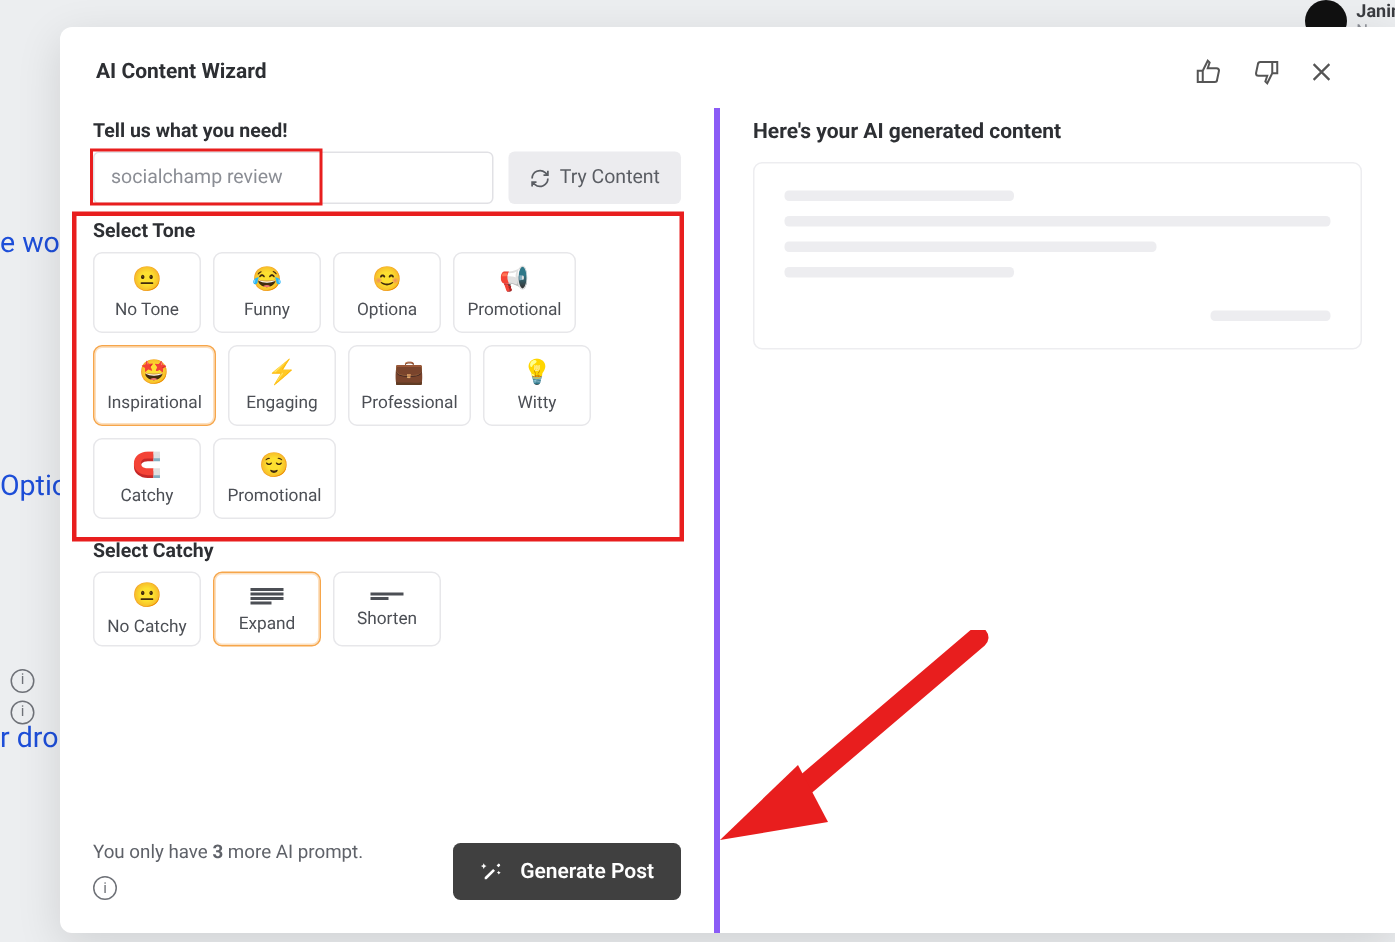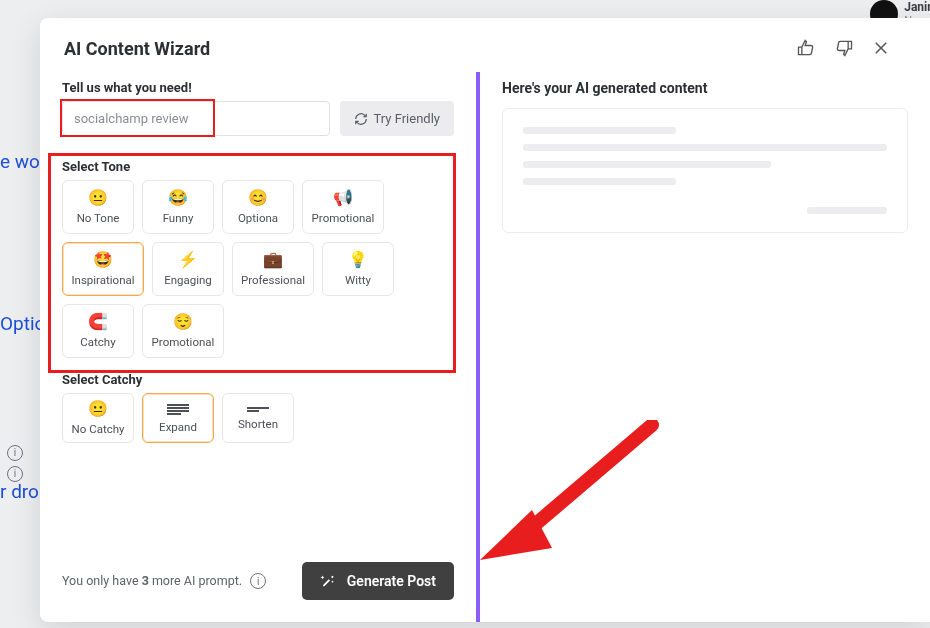--- a/index.html
+++ b/index.html
@@ -1,41 +1,41 @@
 <!DOCTYPE html>
 <html><head>
 <meta charset="utf-8">
 <style>
   *{box-sizing:border-box;margin:0;padding:0;font-family:-apple-system,BlinkMacSystemFont,"Segoe UI",Roboto,Arial,sans-serif}
   body{background:#f5f5f5;width:930px;height:628px;overflow:hidden;position:relative}
   .bg-strip{position:absolute;left:0;top:0;bottom:0;width:930px;background:#eceef0}
   .bg-text{position:absolute;color:#1d4ed8;font-size:19px}
   .modal{position:absolute;left:40px;top:18px;right:0;bottom:6px;background:#fff;border-radius:8px 0 0 8px;box-shadow:0 8px 30px rgba(0,0,0,.12);display:flex;flex-direction:column}
   .modal-header{display:flex;align-items:center;justify-content:space-between;padding:18px 24px 12px 24px}
-  .modal-title{font-size:18px;font-weight:700;color:#2d2f33}
+  .modal-title{font-size:14px;font-weight:700;color:#2d2f33}
   .header-actions{display:flex;align-items:center;gap:14px;margin-right:14px}
   .icon-btn{background:none;border:none;cursor:pointer;color:#555;padding:2px}
   .modal-body{flex:1;display:flex;overflow:hidden}
   .left-panel{flex:0 0 440px;border-right:4px solid #8b5cf6;padding:8px 22px 0 22px;display:flex;flex-direction:column;position:relative}
   .right-panel{flex:1;padding:8px 22px}
   .section-label{font-size:13px;font-weight:700;color:#2d2f33;margin-bottom:6px}
-  .input-row{display:flex;gap:10px;margin-bottom:23px;align-items:stretch}
+  .input-row{display:flex;gap:10px;margin-bottom:11px;align-items:stretch}
   .prompt-input{flex:1;border:1px solid #e1e1e5;border-radius:4px;padding:9px 11px;font-size:13px;color:#8b8e95}
   .try-example{border:none;background:#ececef;border-radius:4px;padding:0 14px;font-size:13px;color:#5a5d63;display:flex;align-items:center;gap:6px;cursor:pointer}
   .redbox-input{position:absolute;border:2px solid #e81e1e;pointer-events:none}
   .redbox-big{position:absolute;border:3px solid #e81e1e;pointer-events:none}
   .chip-grid{display:flex;flex-wrap:wrap;gap:8px;margin-bottom:14px}
   .chip{background:#fff;border:1px solid #e7e7ea;border-radius:6px;width:72px;height:54px;display:flex;flex-direction:column;align-items:center;justify-content:center;gap:4px;font-size:11.5px;color:#4c4f55;cursor:pointer}
   .chip.wide{width:82px}
   .chip.sel{border-color:#f6a64b;box-shadow:0 0 0 1px rgba(246,166,75,.35) inset}
   .chip .emoji{height:18px;display:flex;align-items:center;justify-content:center;font-size:16px;line-height:1}
   .chip .bar{width:22px;height:2px;background:#4c4f55;margin:1px 0}
   .format .chip{width:72px;height:50px}
   .footer{margin-top:auto;padding:18px 0 22px 0;display:flex;align-items:center;justify-content:space-between}
-  .footer-left{display:flex;flex-direction:row;gap:8px;font-size:12.5px;color:#5f6269}
+  .footer-left{display:flex;flex-direction:column;gap:8px;font-size:12.5px;color:#5f6269}
   .info-circle{width:16px;height:16px;border:1.3px solid #6f7278;border-radius:50%;display:inline-flex;align-items:center;justify-content:center;font-size:10px;color:#6f7278}
   .generate{background:#404040;border:none;border-radius:5px;color:#fff;font-size:14px;font-weight:600;padding:11px 18px;display:flex;align-items:flex-start;gap:12px;cursor:pointer}
   .right-title{font-size:14px;font-weight:700;color:#2d2f33;margin-bottom:12px}
   .skeleton-card{border:1px solid #ededf0;border-radius:6px;padding:18px 20px}
   .skeleton-card .line{height:7px;background:#ededf0;border-radius:3px;margin-bottom:10px}
   .skeleton-card .line.short{width:42%}
   .skeleton-card .line.mid{width:68%}
   .skeleton-card .line.right{width:22%;margin-left:auto;margin-top:22px;margin-bottom:0}
   .side-user{position:absolute;right:-4px;top:0;display:flex;align-items:flex-start;gap:6px;font-size:12px;color:#3a3c40}
   .avatar{width:28px;height:28px;border-radius:50%;background:#111}
@@ -92,21 +92,21 @@
 
   <div class="modal-body">
     <div class="left-panel">
       <div class="section-label">Tell us what you need!</div>
       <div class="input-row" style="position:relative">
         <input class="prompt-input" value="socialchamp review" style="">
         <button class="try-example">
           <svg width="14" height="14" viewBox="0 0 24 24" fill="none" stroke="currentColor" stroke-width="2">
               <path d="M3 12a9 9 0 0 1 15-6.7L21 8M21 3v5h-5M21 12a9 9 0 0 1-15 6.7L3 16m0 5v-5h5"></path>
             </svg>
-          <span>Try Friendly</span>
+          <span>Try Content</span>
         </button>
         <div class="redbox-input" style="left:-2px;top:-2px;width:155px;height:38px"></div>
       </div>
 
       <div style="position:relative">
         <div class="section-label">Select Tone</div>
         <div class="chip-grid" id="tones">
             <button class="chip">
               <span class="emoji">😐</span>
               <span>No Tone</span>

